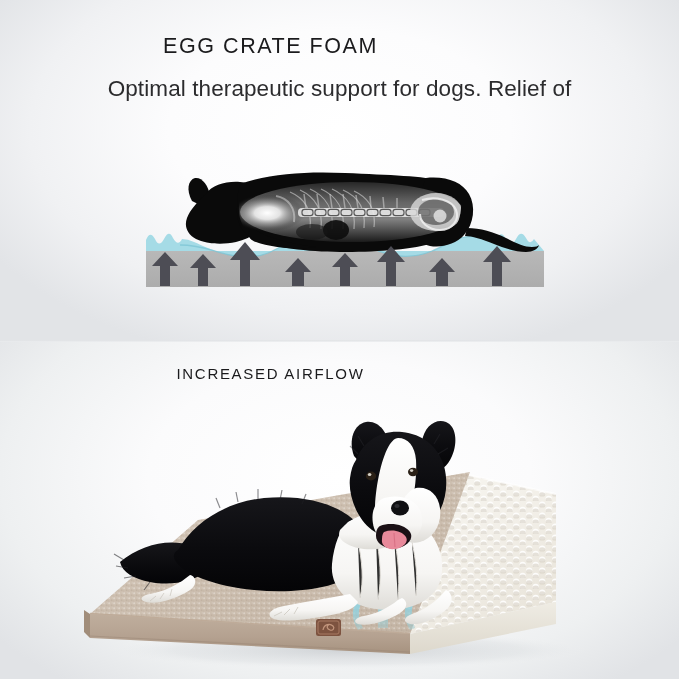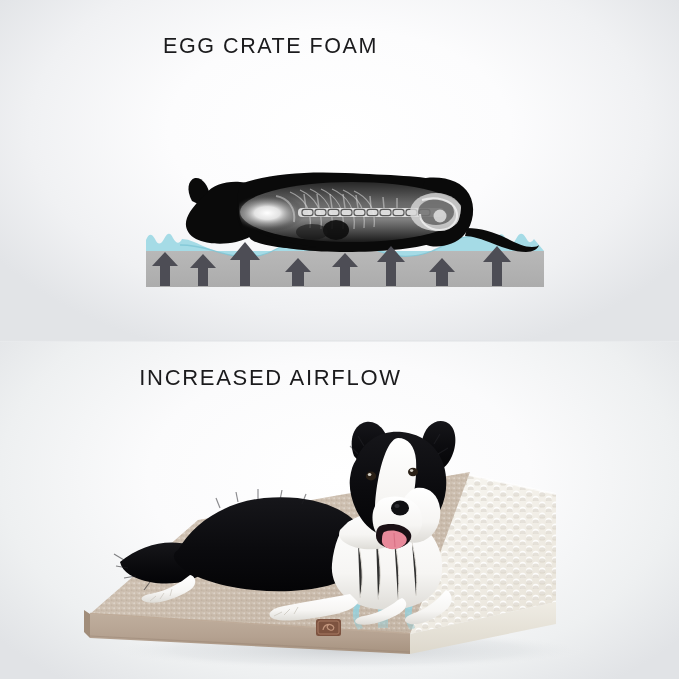--- a/index.html
+++ b/index.html
@@ -28,21 +28,21 @@
     position:absolute; left:0; top:342px; width:679px; height:337px;
     background:
       radial-gradient(ellipse 64% 78% at 50% 40%, #ffffff 0%, #fbfbfc 44%, #eef0f1 78%, #e1e3e6 100%);
   }
   .h-title {
     position:absolute; width:541px; text-align:center;
     font-size:21.5px; letter-spacing:1.55px; color:#1b1b1d; font-weight:400;
     white-space:nowrap;
   }
   #title-foam { top:34px; }
-  #title-airflow { top:365px; font-size:22px; letter-spacing:1.7px; }
+  #title-airflow { top:365px; font-size:15px; letter-spacing:1.7px; }
   .body-line {
     position:absolute; width:679px; text-align:center;
     font-size:22.5px; font-weight:300; color:#2c2c2e; letter-spacing:.1px;
     white-space:nowrap;
   }
   #body-l1 { top:76px; }
   #body-l2 { top:108px; }
 
   
   #xray-fig { position:absolute; left:140px; top:168px; width:410px; height:142px; }
@@ -52,20 +52,21 @@
 </style>
 </head>
 <body>
 
 <div id="page">
 
   <div id="panel-top"></div>
 
   <div class="h-title" id="title-foam">EGG CRATE FOAM</div>
 
+  <div class="body-line" id="body-l1">Optimal therapeutic support for dogs. Relief of</div>
 
   <svg id="xray-fig" viewBox="0 0 410 142">
     <defs>
 
       <radialGradient id="chestGlow" cx="32%" cy="50%" r="36%">
         <stop offset="0%" stop-color="#ffffff" stop-opacity="1"></stop>
         <stop offset="34%" stop-color="#f2f2f2" stop-opacity=".88"></stop>
         <stop offset="70%" stop-color="#8e8e8e" stop-opacity=".42"></stop>
         <stop offset="100%" stop-color="#0d0d0d" stop-opacity="0"></stop>
       </radialGradient>

